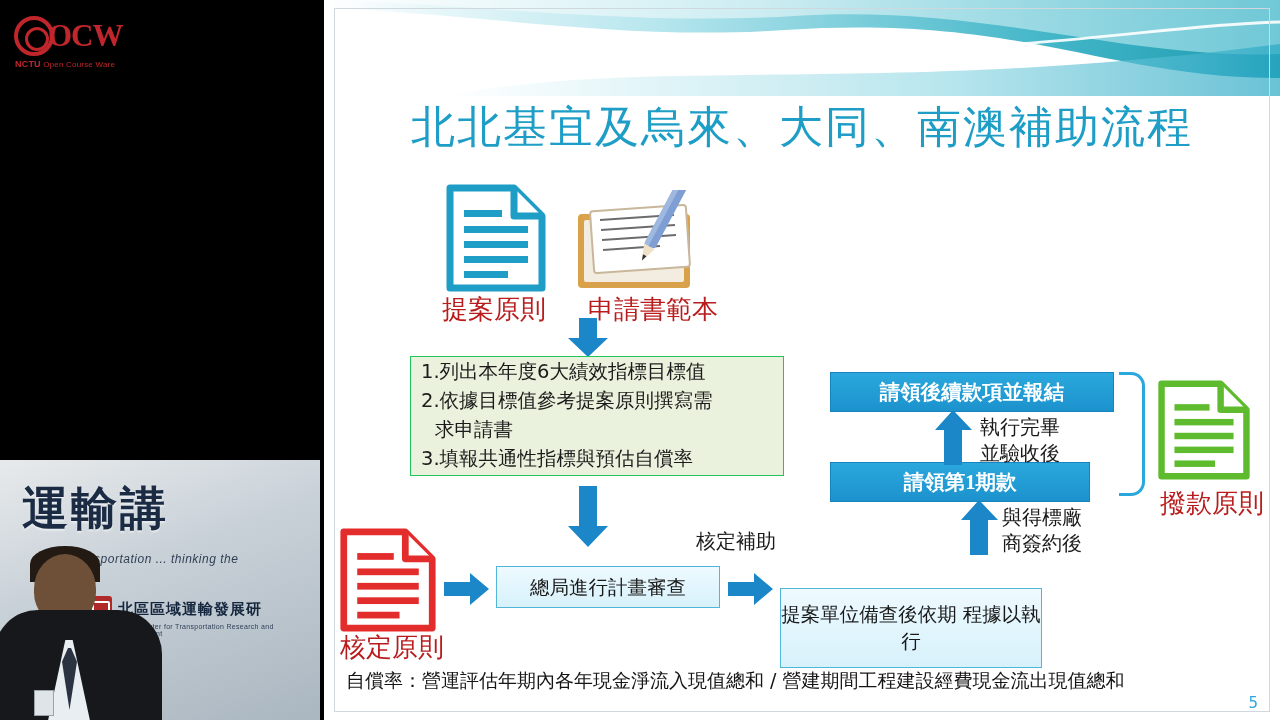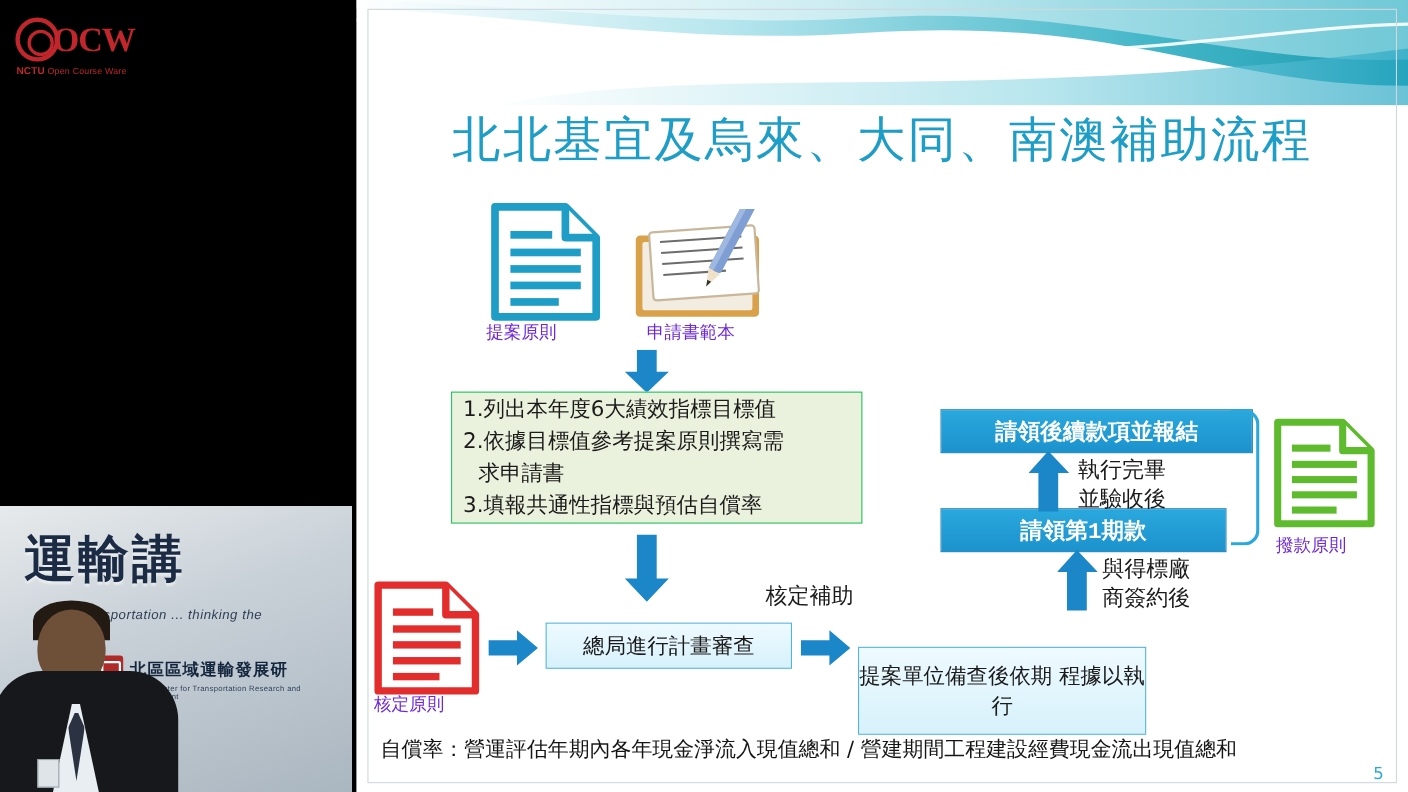--- a/index.html
+++ b/index.html
@@ -208,22 +208,22 @@
   }
 
   
   .doc-icon {
     position: absolute;
   }
   .doc-icon svg { display: block; }
 
   .icon-label {
     position: absolute;
-    font-size: 16px;
-    color: #6d28d9;
+    font-size: 26px;
+    color: #b91c1c;
     font-family: "DejaVu Sans", sans-serif;
     white-space: nowrap;
   }
 
   
   #green-box {
     position: absolute;
     left: 86px; top: 356px;
     width: 374px; height: 120px;
     background: #eaf1dc;
@@ -252,27 +252,26 @@
     text-align: center;
     line-height: 27px;
   }
 
   .blue-box {
     position: absolute;
     background: linear-gradient(180deg,#2aa8dd 0%, #1c92cd 100%);
     border: 1px solid #1784bd;
     color: #ffffff;
     font-weight: bold;
-    font-family: Liberation Mono, monospace;
+    font-family: Liberation Serif, serif;
     font-size: 20.5px;
     display: flex;
     align-items: center;
     justify-content: center;
     text-align: center;
-    margin-left: 25px;
   }
 
   .plain-text {
     position: absolute;
     font-family: "DejaVu Sans", sans-serif;
     color: #1a1a1a;
     white-space: pre-line;
     line-height: 26px;
   }
 

